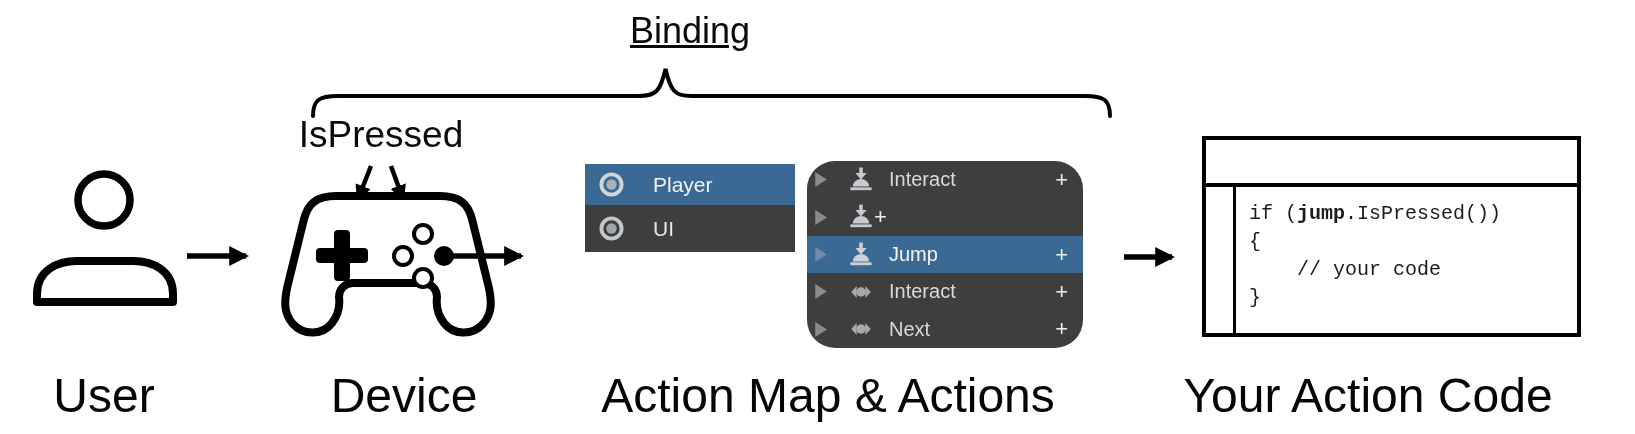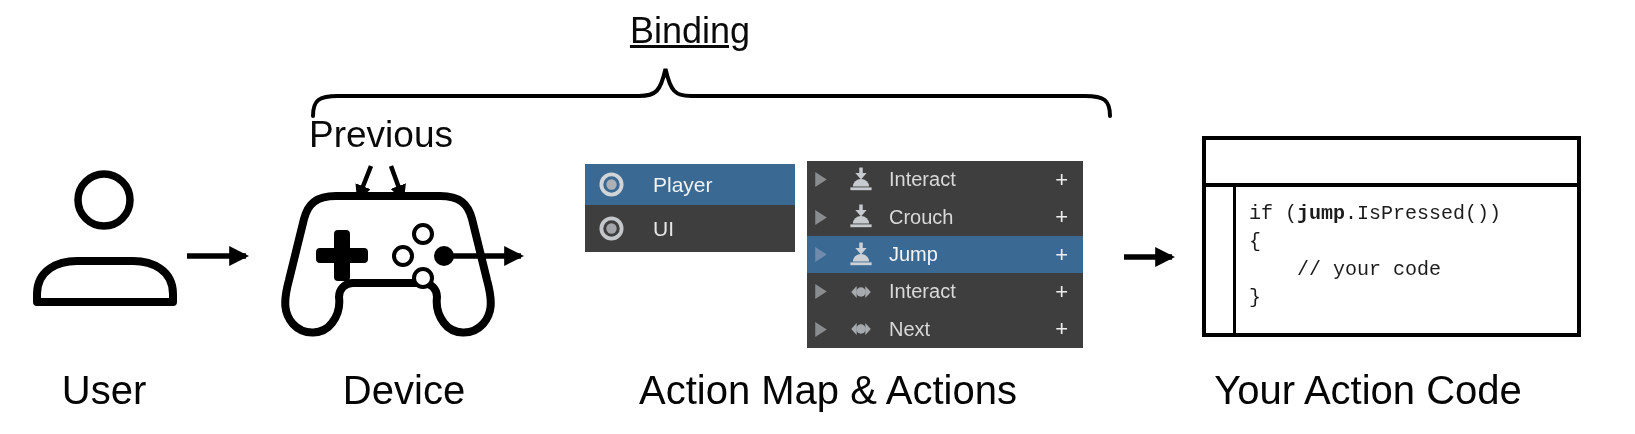--- a/index.html
+++ b/index.html
@@ -4,35 +4,35 @@
 <style>
   html,body{margin:0;padding:0;background:#fff;}
   .canvas{
     position:relative;width:1635px;height:434px;background:#fff;overflow:hidden;
     font-family:"Liberation Sans",sans-serif;color:#0a0a0a;
   }
   .lineart{position:absolute;left:0;top:0;width:1635px;height:434px;}
   .lbl{position:absolute;transform:translateX(-50%);white-space:nowrap;color:#0a0a0a;}
   .lbl-binding{left:690px;top:10px;font-size:36px;text-decoration:underline;}
   .lbl-controls{left:381px;top:114px;font-size:37px;}
-  .caption{position:absolute;top:368px;transform:translateX(-50%);font-size:40px;white-space:nowrap;color:#050505;}
+  .caption{position:absolute;top:368px;transform:translateX(-50%);font-size:48px;white-space:nowrap;color:#050505;}
   .cap-user{left:104px;}
   .cap-device{left:404px;}
   .cap-map{left:828px;}
   .cap-code{left:1368px;}
 
   
   .maps-panel{position:absolute;left:585px;top:164px;width:210px;}
   .maps-row{display:flex;align-items:center;gap:28px;padding-left:13px;box-sizing:border-box;height:47px;background:var(--panel_gray);}
   .maps-row.selected{height:41px;background:var(--selection_blue);}
   .maps-row .rowlabel{font-size:21px;color:#E6E6E6;}
   .maps-row.selected .rowlabel{color:#F2F2F2;}
 
   
-  .actions-panel{position:absolute;left:807px;top:161px;width:276px;height:187px;background:var(--panel_gray);display:flex;flex-direction:column;}
+  .actions-panel{position:absolute;left:807px;top:161px;width:276px;height:187px;background:var(--panel_gray);display:flex;flex-direction:column;border-radius:28px;}
   .action-row{flex:1;display:flex;align-items:center;box-sizing:border-box;padding:0 15px 0 7px;}
   .action-row.selected{background:var(--selection_blue);}
   .action-row .foldout{width:14px;height:15px;flex:0 0 auto;}
   .action-row .aicon{width:26px;height:26px;flex:0 0 auto;margin-left:20px;}
   .action-row .rowlabel{font-size:20px;color:#D9D9D9;margin-left:15px;flex:1 1 auto;}
   .action-row.selected .rowlabel{color:#F5F5F5;}
   .action-row .plus{font-size:22px;color:#EDEDED;flex:0 0 auto;line-height:1;}
 
   
   .code-box{position:absolute;left:1202px;top:136px;width:379px;height:201px;box-sizing:border-box;border:4px solid #000;background:#fff;display:flex;flex-direction:column;}
@@ -79,21 +79,21 @@
       </g>
       <circle cx="444" cy="256" r="10" fill="#000"></circle>
     </g>
 
     <line x1="450" y1="256" x2="521" y2="256" stroke="#000" stroke-width="5.5" marker-end="url(#ah)"></line>
 
     <line x1="1124" y1="257" x2="1172" y2="257" stroke="#000" stroke-width="5.5" marker-end="url(#ah)"></line>
   </svg>
 
   <div class="lbl lbl-binding">Binding</div>
-  <div class="lbl lbl-controls">Previous</div>
+  <div class="lbl lbl-controls">IsPressed</div>
 
   <div class="maps-panel">
     <div class="maps-row selected">
       <svg class="aicon" width="27" height="27" viewBox="0 0 24 24">
         <circle cx="12" cy="12" r="9" fill="none" stroke="#D2D5D8" stroke-width="3.4"></circle>
         <circle cx="12" cy="12" r="4.6" fill="#ADB1B5"></circle>
       </svg>
       <span class="rowlabel">Player</span>
     </div>
     <div class="maps-row">
@@ -128,21 +128,20 @@
           <path d="M0 0 L10 6.5 L0 13 Z" fill="#8A8D90"></path>
         </svg>
       <svg class="aicon" viewBox="0 0 24 24">
         <g fill="#C7CBD0">
           <rect x="10.4" y="0.5" width="3.2" height="5.5"></rect>
           <path d="M6.8 5.5 L17.2 5.5 L12 11.5 Z"></path>
           <path d="M4.5 18 A7.5 7 0 0 1 19.5 18 Z"></path>
           <rect x="2.2" y="18.8" width="19.6" height="2.6"></rect>
         </g>
       </svg>
-      <span class="rowlabel">Crouch</span>
       <span class="plus">+</span>
     </div>
 
     <div class="action-row selected">
       <svg class="foldout" viewBox="0 0 10 13">
           <path d="M0 0 L10 6.5 L0 13 Z" fill="#6F8CAD"></path>
         </svg>
       <svg class="aicon" viewBox="0 0 24 24">
         <g fill="#CDD1D6">
           <rect x="10.4" y="0.5" width="3.2" height="5.5"></rect>

